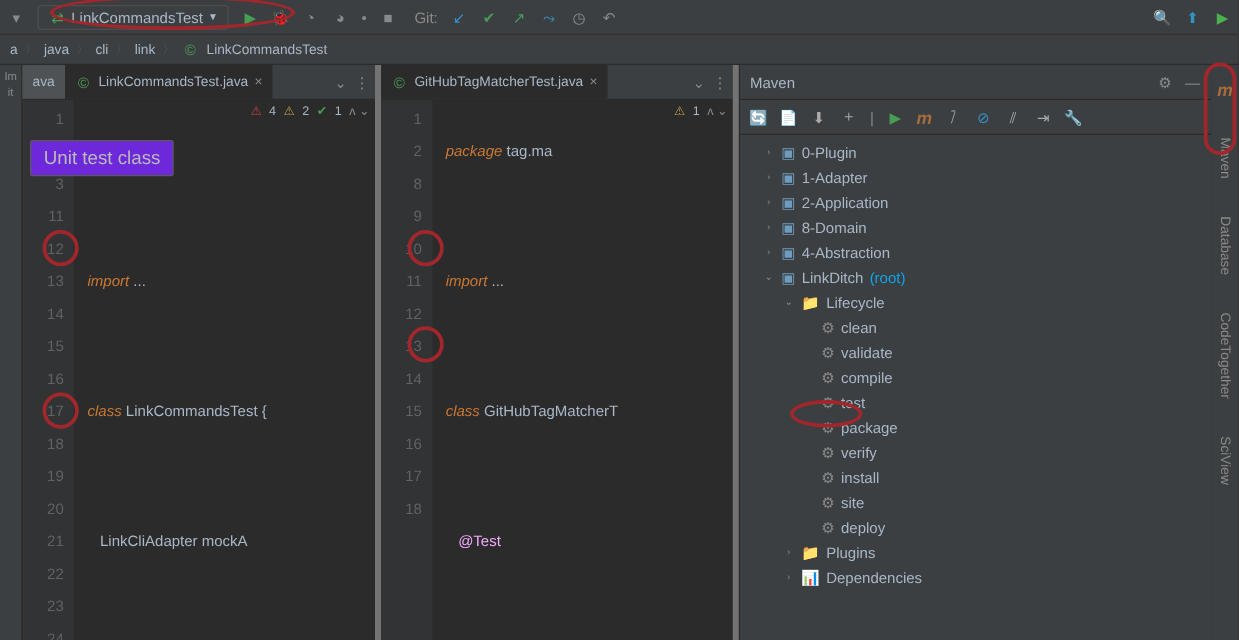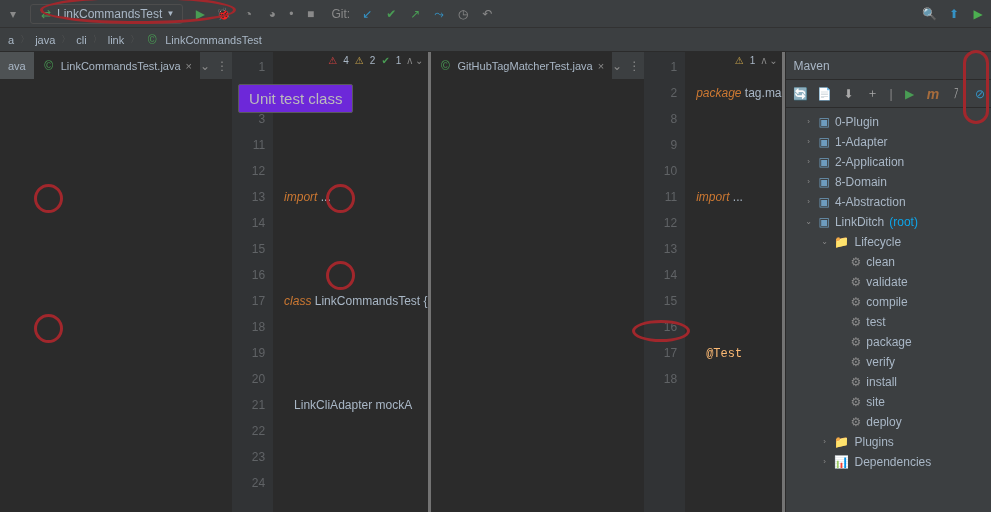--- a/index.html
+++ b/index.html
@@ -15,34 +15,34 @@
 .toolbar-right { margin-left:auto; display:flex; gap:10px; align-items:center; }
 
 .breadcrumb { height:24px; background:#3c3f41; display:flex; align-items:center; padding:0 8px; gap:6px; font-size:11px; border-bottom:1px solid #2b2b2b; }
 .crumb-sep { color:#5a5a5a; font-size:9px; }
 
 .main { display:flex; height:460px; }
 
 .left-rail { width:18px; background:#3c3f41; border-right:1px solid #2b2b2b; display:flex; flex-direction:column; align-items:center; padding-top:4px; gap:3px; font-size:9px; color:#8a8a8a; }
 
 .editors { display:flex; flex:1; }
-.editor-pane { flex:1; display:flex; flex-direction:row; border-right:3px solid #737373; position:relative; }
+.editor-pane { flex:1; display:flex; flex-direction:column; border-right:5px solid #737373; position:relative; }
 .tab-row { height:28px; background:#3c3f41; display:flex; align-items:center; border-bottom:1px solid #2b2b2b; padding-right:4px; }
 .tab { display:flex; align-items:center; gap:5px; padding:0 8px; height:100%; background:#4e5254; font-size:11px; }
 .tab.active { background:#2b2b2b; }
 .tab .close { color:#8a8a8a; font-size:11px; }
 .tab-actions { display:flex; gap:6px; margin-left:auto; color:#8a8a8a; }
 
 .code-area { display:flex; flex:1; background:#2b2b2b; font-family:'Consolas','Courier New',monospace; font-size:12px; position:relative; overflow:hidden; }
 .gutter { width:42px; background:#313335; text-align:right; padding:2px 8px 0 0; color:#606366; line-height:26px; border-right:1px solid #2b2b2b; }
 .code { padding:2px 0 0 10px; line-height:26px; white-space:pre; }
 .kw { color:#cc7832; font-style:italic; }
 .cls { color:#a9b7c6; }
 .mth { color:#ffc66d; }
-.ann { color:#fdba74;font-family:Liberation Mono, monospace; }
+.ann { color:#f0abfc; }
 .op { color:#a9b7c6; }
 
 .tooltip { position:absolute; top:32px; left:6px; background:#6d28d9; color:#bbb; padding:5px 10px; font-size:15px; border:1px solid #5a5a5a; border-radius:2px; z-index:10; }
 
 .insp { position:absolute; top:3px; right:4px; display:flex; gap:6px; font-size:10px; align-items:center; }
 
 .maven { width:378px; background:#3c3f41; display:flex; flex-direction:column; border-left:1px solid #2b2b2b; }
 .maven-header { height:28px; display:flex; align-items:center; padding:0 8px; font-size:12px; border-bottom:1px solid #2b2b2b; }
 .maven-header .title { flex:1; }
 .maven-tools { height:28px; display:flex; align-items:center; gap:10px; padding:0 8px; border-bottom:1px solid #2b2b2b; color:#a9a9a9; }
@@ -108,20 +108,24 @@
   <span class="crumb-sep">〉</span>
   <span>cli</span>
   <span class="crumb-sep">〉</span>
   <span>link</span>
   <span class="crumb-sep">〉</span>
   <span class="ico green">©</span>
   <span>LinkCommandsTest</span>
 </div>
 
 <div class="main">
+  <div class="left-rail">
+    <span>Im</span>
+    <span>it</span>
+  </div>
 
   <div class="editors">
 
     <div class="editor-pane">
       <div class="tab-row">
         <div class="tab">
           <span>ava</span>
         </div>
         <div class="tab active">
           <span class="ico green">©</span>
@@ -219,20 +223,21 @@
             <div>16</div>
             <div>17</div>
             <div>18</div>
             <div> </div>
         </div>
         <div class="code">
 <div><span class="kw">package</span> <span>tag.ma</span></div>
 <div> </div>
 <div><span class="kw">import</span> <span class="op">...</span></div>
 <div> </div>
+<div><span class="kw">class</span> <span class="cls">GitHubTagMatcherT</span></div>
 <div> </div>
 <div>   <span class="ann">@Test</span></div>
 
 
 
 
 
 
 
 

